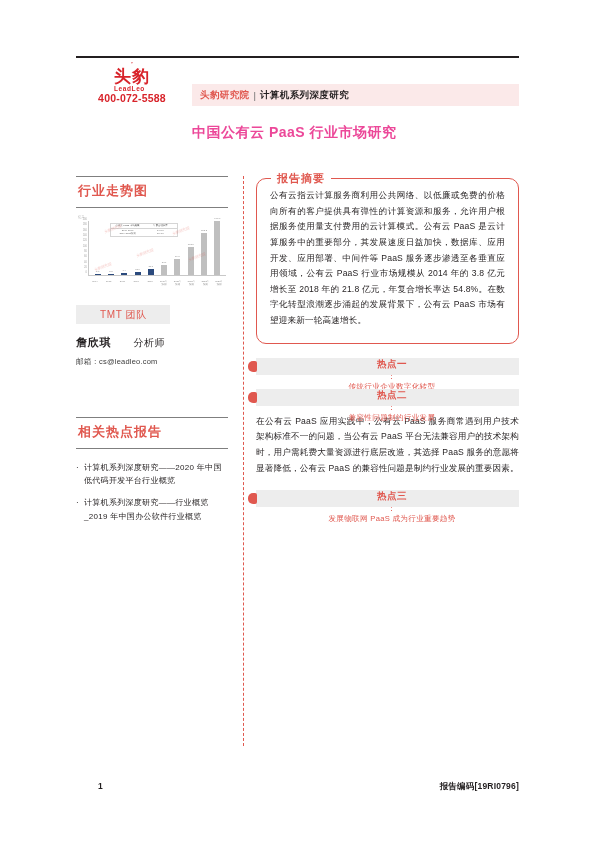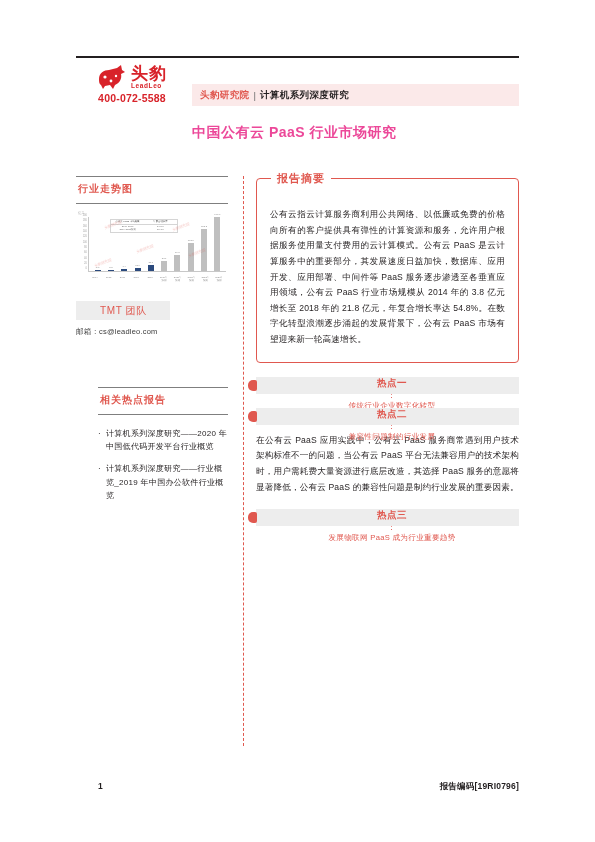--- a/index.html
+++ b/index.html
@@ -28,20 +28,21 @@
     left: 76px; top: 62px;
     width: 112px;
     text-align: center;
   }
   .logo-row {
     display: flex;
     align-items: center;
     justify-content: center;
     gap: 4px;
     height: 30px;
+    flex-direction: column;
   }
   .logo-mark { width: 30px; height: 26px; display: block; }
   .logo-words { line-height: 1; text-align: left; }
   .logo-cn {
     font-size: 17px;
     font-weight: bold;
     color: #d8232a;
     letter-spacing: 1px;
     display: block;
   }
@@ -93,21 +94,21 @@
     color: #ec4899;
     margin-top: 6px;
   }
 
   
   .col-left { position: absolute; left: 76px; top: 176px; width: 152px; }
 
   .sec-rule-top { height: 1px; background: #7f7f7f; }
   .sec-rule-bot { height: 1px; background: #7f7f7f; margin-top: 5px; }
   .sec-head {
-    font-size: 10px;
+    font-size: 13px;
     font-weight: bold;
     color: #e0584f;
     letter-spacing: 1px;
     padding: 5px 0 2px 2px;
   }
 
   .chart-wrap {
     margin-top: 7px;
     width: 152px; height: 72px;
     position: relative;
@@ -175,21 +176,21 @@
     font-size: 10px; color: #e0584f; letter-spacing: 0.6px;
   }
   .person-row {
     margin-top: 11px;
     display: flex; align-items: baseline;
   }
   .person-name { font-size: 11px; font-weight: bold; color: #231f20; letter-spacing: 0.8px; }
   .person-role { font-size: 10px; color: #231f20; margin-left: 22px; letter-spacing: 0.5px; }
   .person-mail { margin-top: 7px; font-size: 7.5px; color: #3b3b3b; letter-spacing: 0.2px; }
 
-  .related { margin-top: 50px; margin-left: 22px; }
+  .related { margin-top: 50px; }
   .related-list { margin-top: 12px; }
   .related-item {
     display: flex;
     font-size: 8px;
     line-height: 1.65;
     color: #231f20;
     margin-bottom: 9px;
     letter-spacing: 0.3px;
   }
   .related-dot { width: 8px; flex: none; color: #231f20; }
@@ -202,22 +203,22 @@
     width: 0; height: 570px;
     border-left: 1px dashed #e0584f;
   }
 
   
   .col-right { position: absolute; left: 256px; top: 178px; width: 263px; }
 
   .summary-box {
     position: relative;
     border: 1px solid #e0584f;
-    border-radius: 4px;
-    padding: 28px 13px 14px 13px;
+    border-radius: 10px;
+    padding: 9px 13px 14px 13px;
     box-sizing: border-box;
   }
   .summary-legend {
     position: absolute;
     top: -8px; left: 14px;
     background: #ffffff;
     padding: 0 6px;
     font-size: 11px;
     font-weight: bold;
     color: #e0584f;
@@ -410,20 +411,24 @@
       </div>
 
     <span class="wm" style="left:28px; top:12px;">头豹研究院</span>
     <span class="wm" style="left:96px; top:14px;">头豹研究院</span>
     <span class="wm" style="left:60px; top:36px;">头豹研究院</span>
     <span class="wm" style="left:112px; top:40px;">头豹研究院</span>
     <span class="wm" style="left:18px; top:50px;">头豹研究院</span>
   </div>
 
   <div class="tmt-chip">TMT 团队</div>
+  <div class="person-row">
+    <span class="person-name">詹欣琪</span>
+    <span class="person-role">分析师</span>
+  </div>
   <div class="person-mail">邮箱：cs@leadleo.com</div>
 
   <div class="related">
     <div class="sec-rule-top"></div>
     <div class="sec-head">相关热点报告</div>
     <div class="sec-rule-bot"></div>
     <div class="related-list">
       <div class="related-item">
         <span class="related-dot">·</span>
         <span class="related-text">计算机系列深度研究——2020 年中国低代码开发平台行业概览</span>

